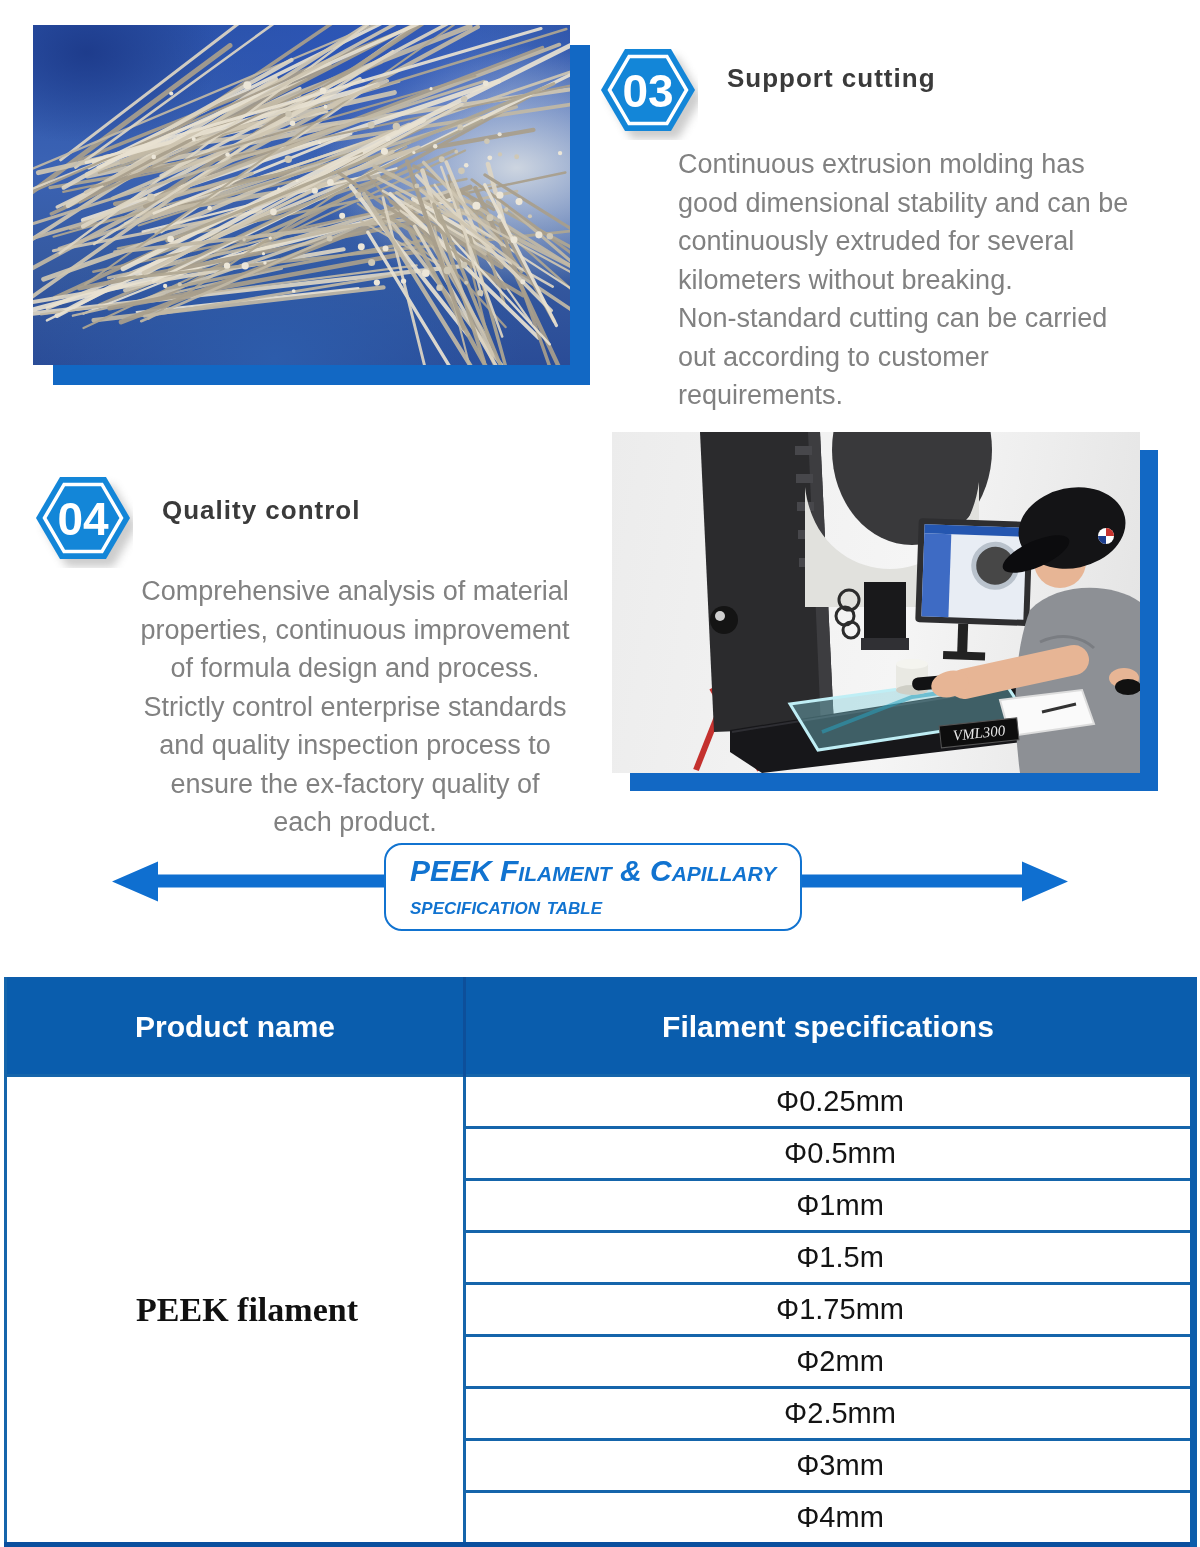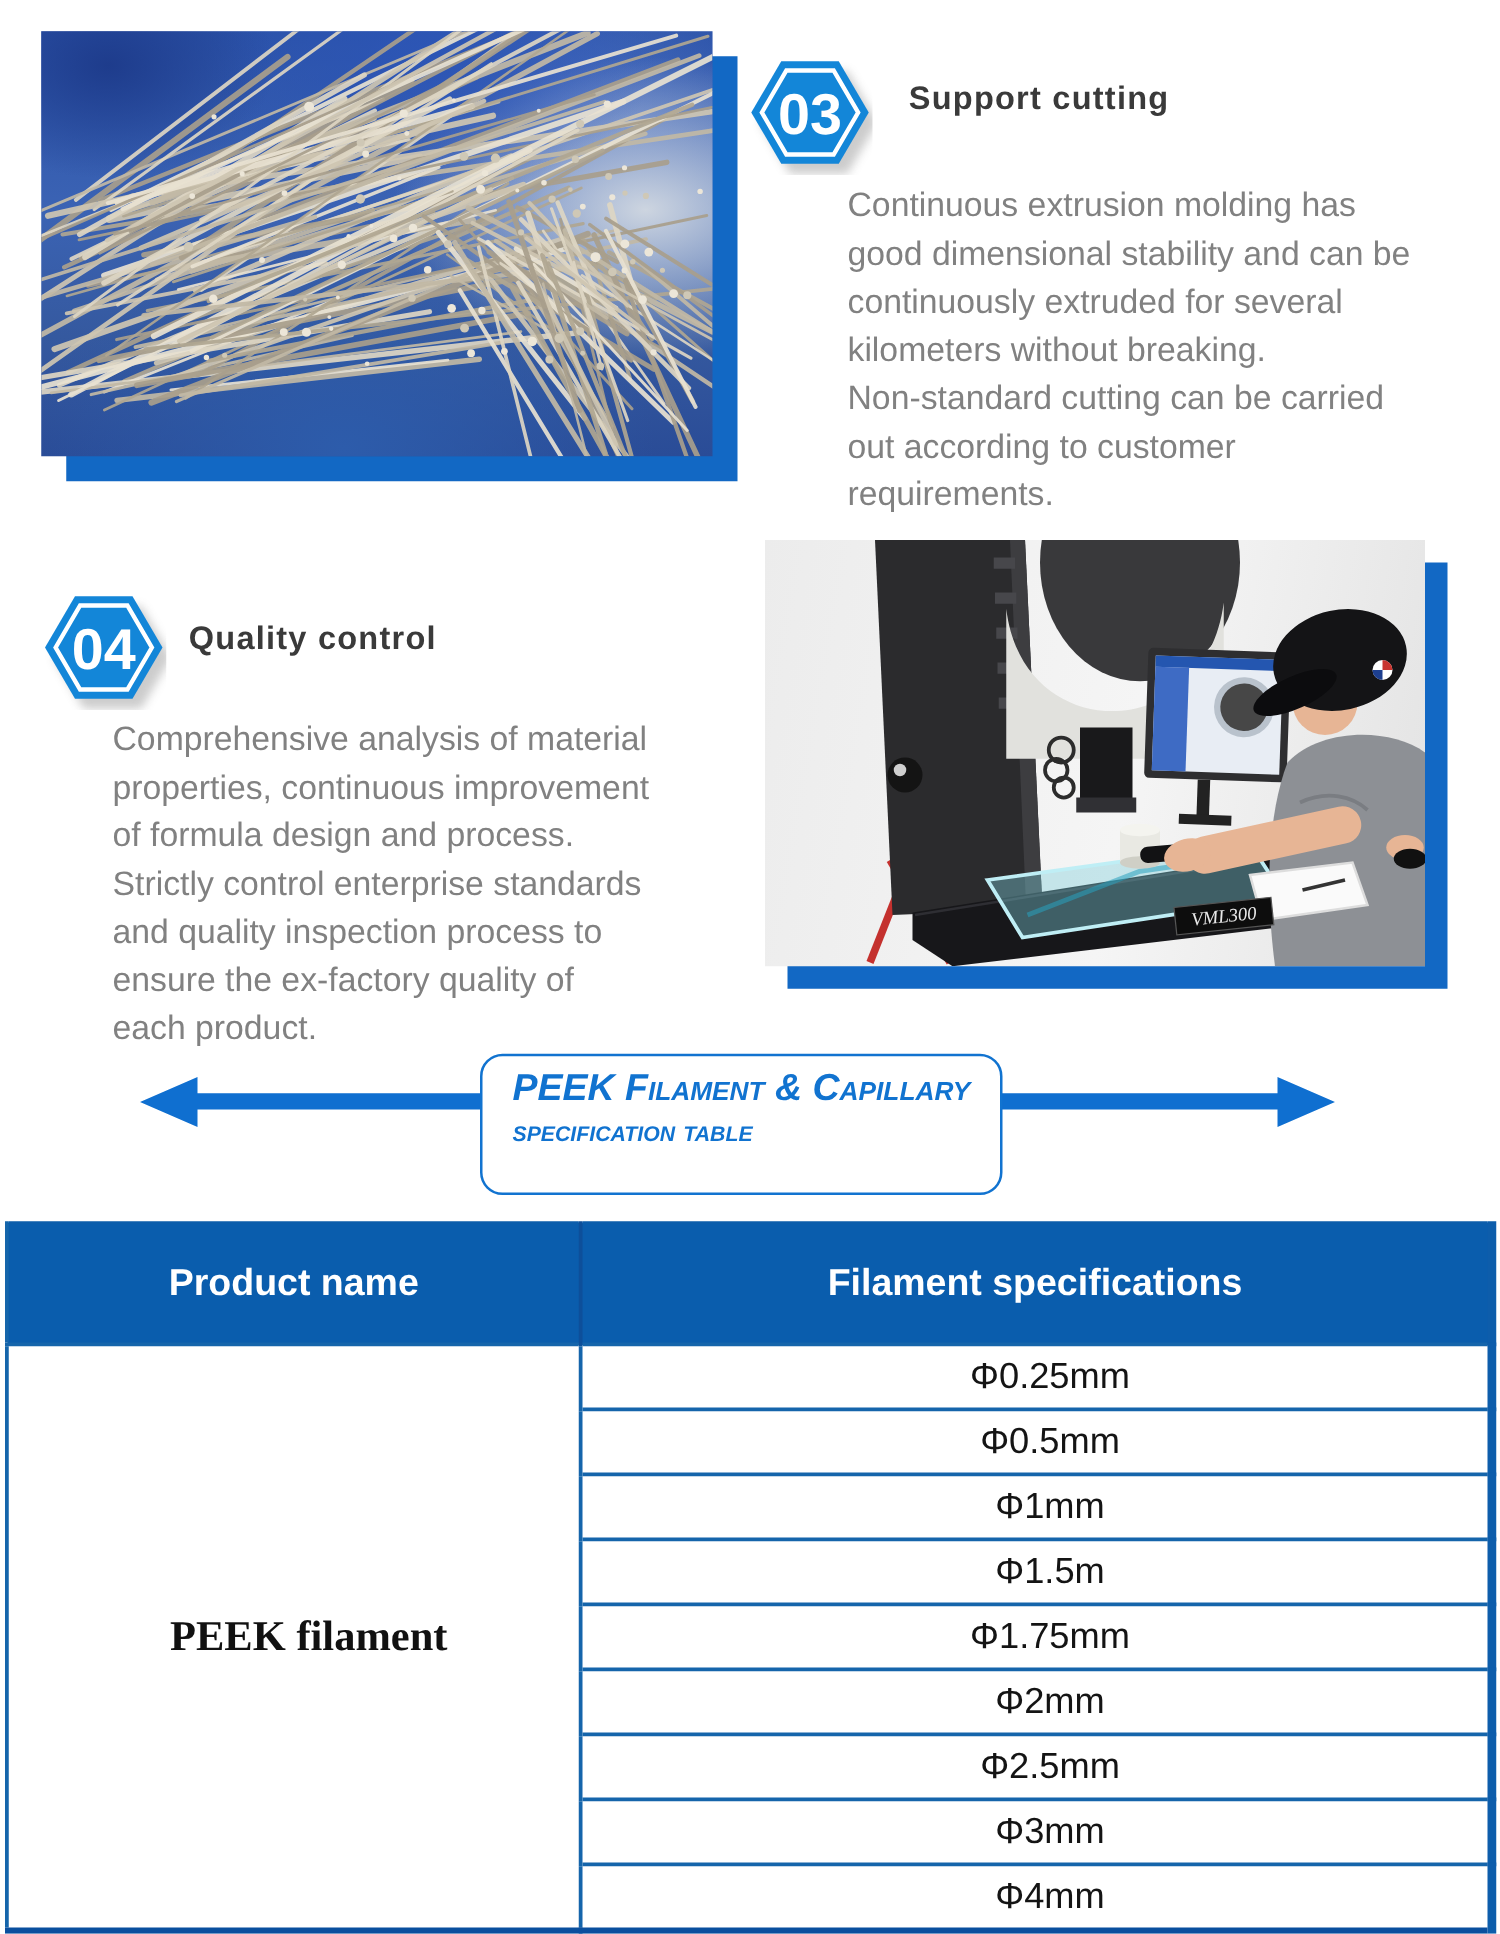--- a/index.html
+++ b/index.html
@@ -29,21 +29,21 @@
   .badge{position:absolute;width:100px;height:100px;}
   .hex-shadow{filter:blur(4px);}
   .badge text{font-family:"Liberation Sans", sans-serif;font-weight:bold;font-size:46px;fill:#ffffff;}
 
   .section-title{position:absolute;font-size:26px;font-weight:bold;color:#3a3a3a;letter-spacing:1px;}
   .para{position:absolute;font-size:27px;line-height:38.5px;color:#818181;white-space:pre-line;}
 
   
   .banner-arrows{position:absolute;left:0;top:840px;width:1200px;height:90px;}
   .banner-box{
-    position:absolute;left:384px;top:843px;width:418px;height:113px;
+    position:absolute;left:384px;top:843px;width:418px;height:88px;
     background:#ffffff;border:2px solid #1173d0;border-radius:18px;box-sizing:border-box;
     padding:7px 0 0 24px;
   }
   .banner-line1{font-style:italic;font-variant:small-caps;font-weight:bold;color:#1173d0;font-size:30px;line-height:38px;}
   .banner-line2{font-style:italic;font-variant:small-caps;font-weight:bold;color:#1173d0;font-size:24px;line-height:32px;}
 
   
   .spec-table{
     position:absolute;left:4px;top:977px;width:1193px;
     border-collapse:collapse;table-layout:fixed;background:#ffffff;
@@ -329,22 +329,22 @@
 requirements.</div>
 
   <div class="badge" style="left:33px;top:468px;">
     <svg width="100" height="100" viewBox="0 0 100 100">
       <polygon class="hex-shadow" points="3,50 27,9 73,9 97,50 73,91 27,91" fill="#8f8f8f" opacity="0.45" transform="translate(7,8)"></polygon>
       <polygon points="3,50 27,9 73,9 97,50 73,91 27,91" fill="#1386d8"></polygon>
       <polygon points="11.5,50 31.1,16.4 68.9,16.4 88.5,50 68.9,83.6 31.1,83.6" fill="none" stroke="#ffffff" stroke-width="3.5"></polygon>
       <text x="50" y="51" text-anchor="middle" dominant-baseline="central">04</text>
     </svg>
   </div>
-  <div class="section-title" style="left:151px;top:495px;">Quality control</div>
-  <div class="para" style="left:90px;top:572px;width:530px;">Comprehensive analysis of material
+  <div class="section-title" style="left:162px;top:495px;">Quality control</div>
+  <div class="para" style="left:90px;top:572px;width:530px;text-align:center;">Comprehensive analysis of material
 properties, continuous improvement
 of formula design and process.
 Strictly control enterprise standards
 and quality inspection process to
 ensure the ex-factory quality of
 each product.</div>
 
   <div class="photo-shadow" style="left:630px;top:450px;width:528px;height:341px;"></div>
   <div class="photo photo-qc">
     <svg width="528" height="341" viewBox="0 0 528 341">

